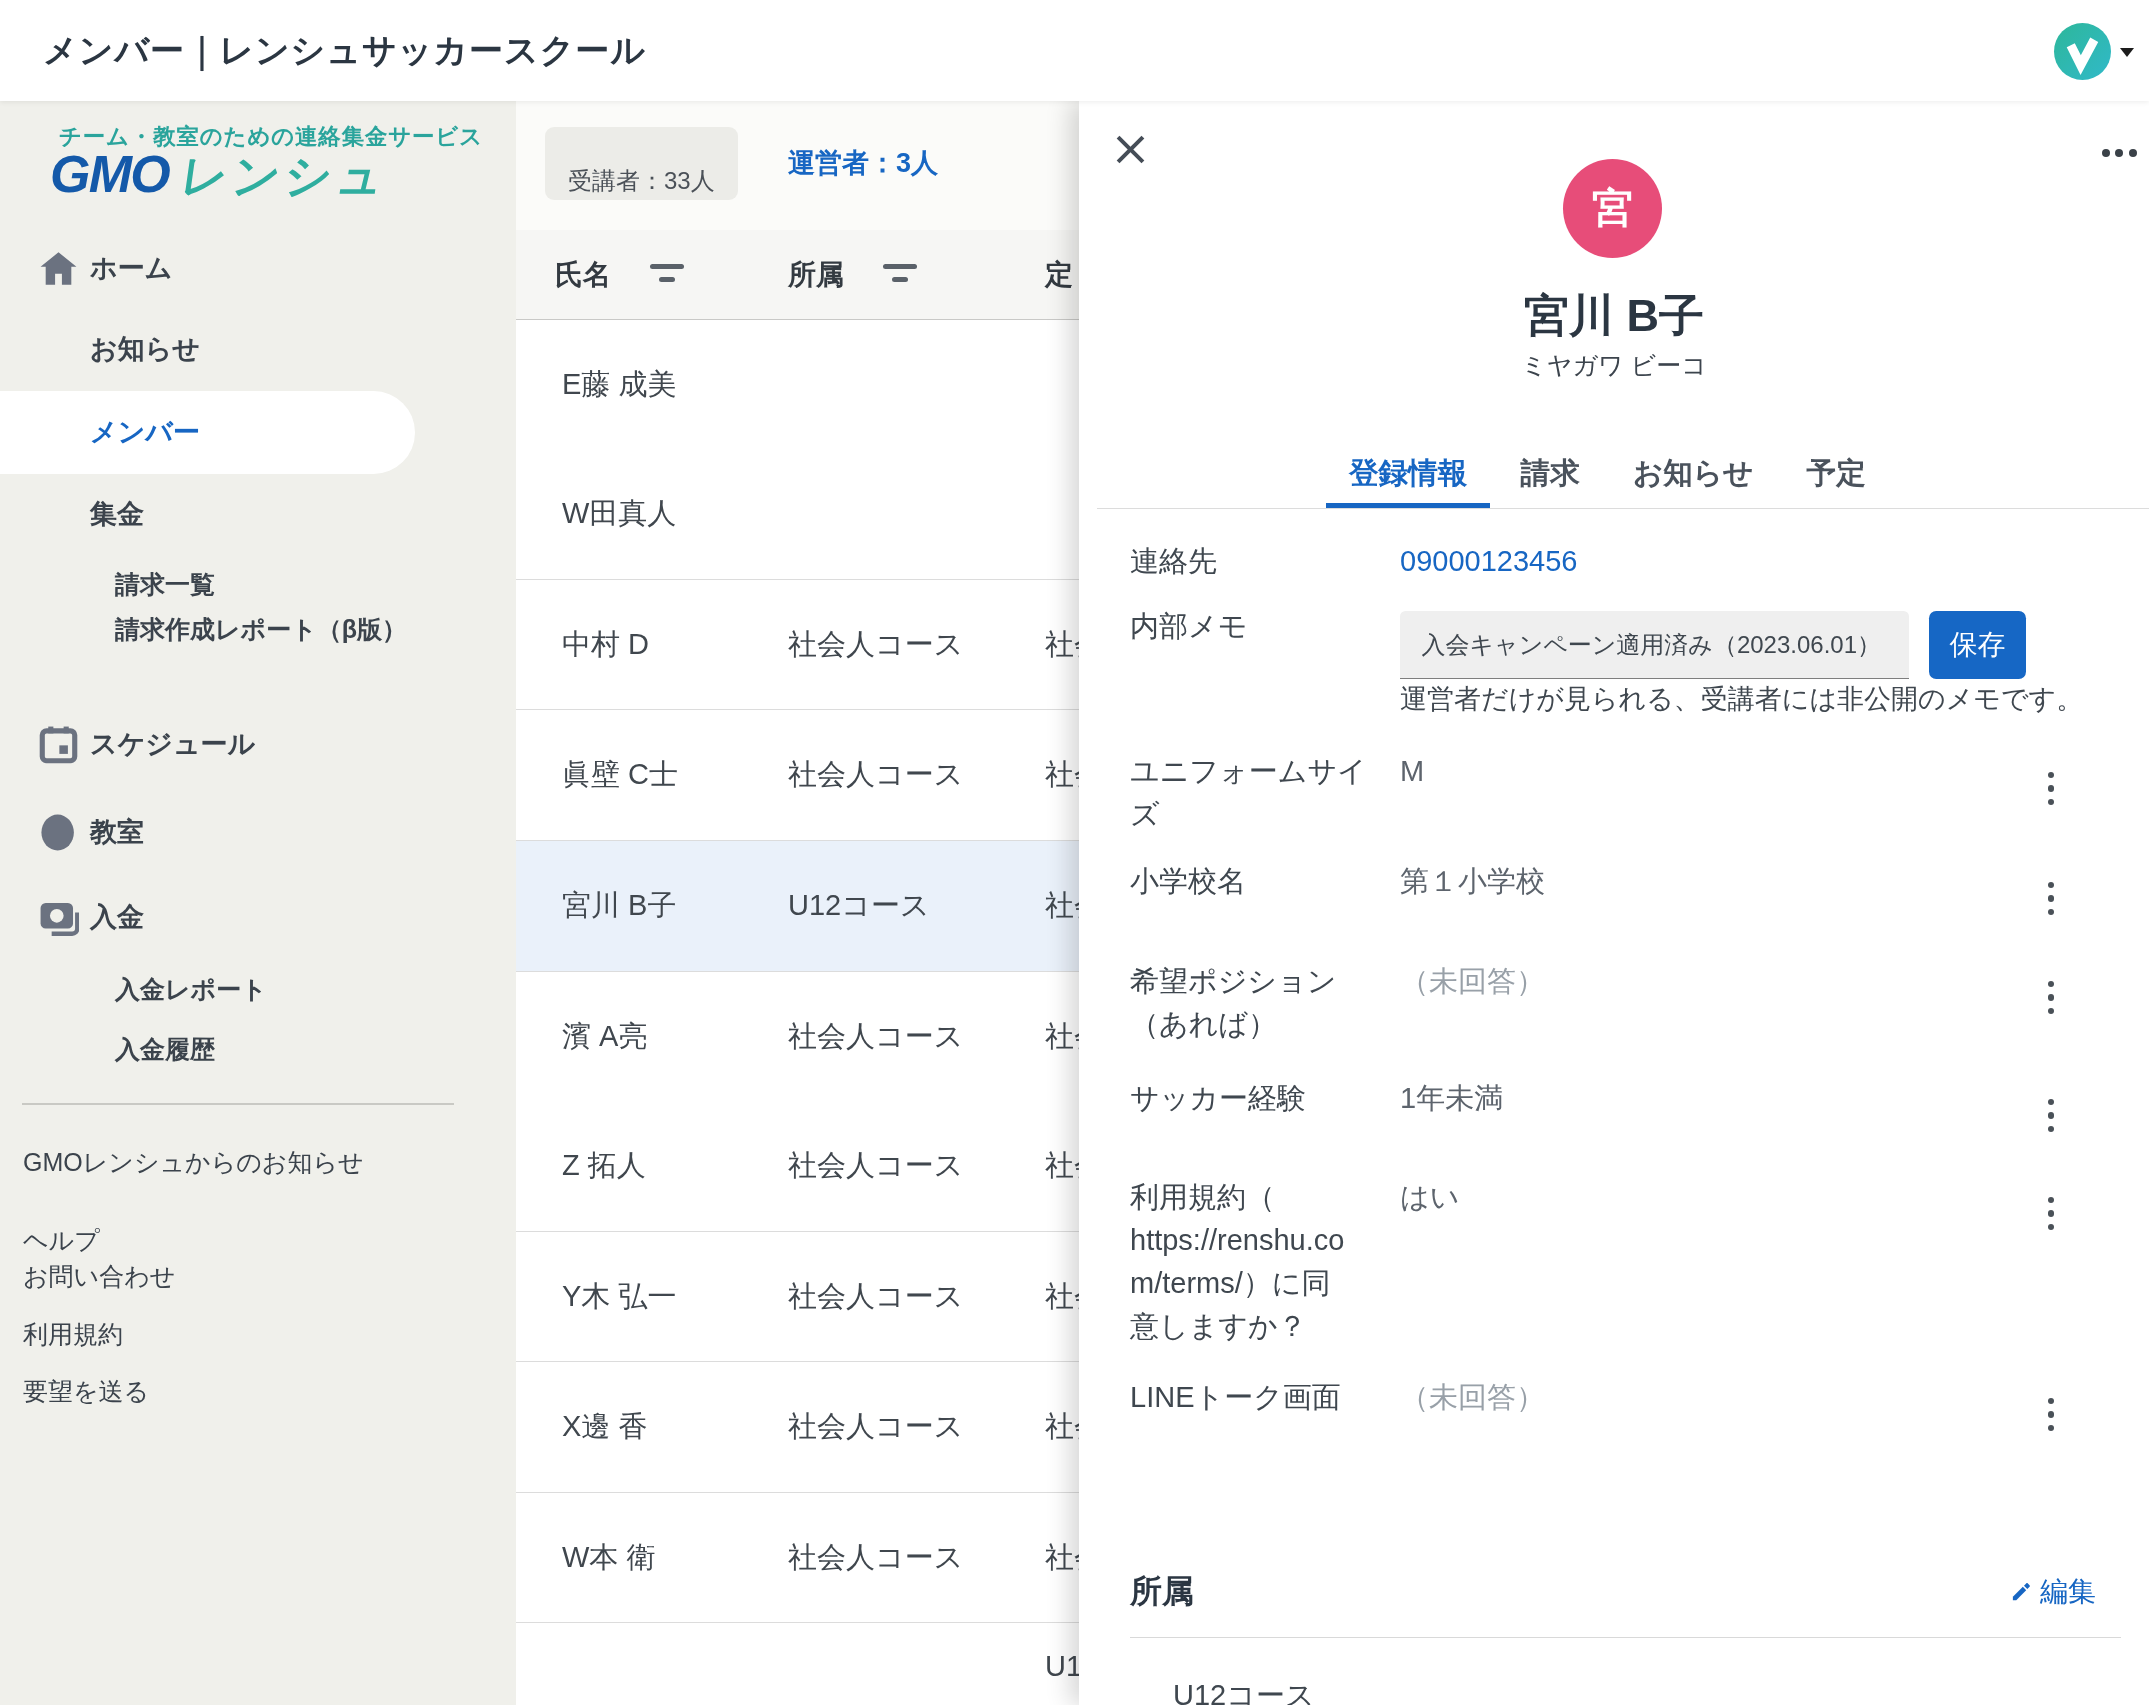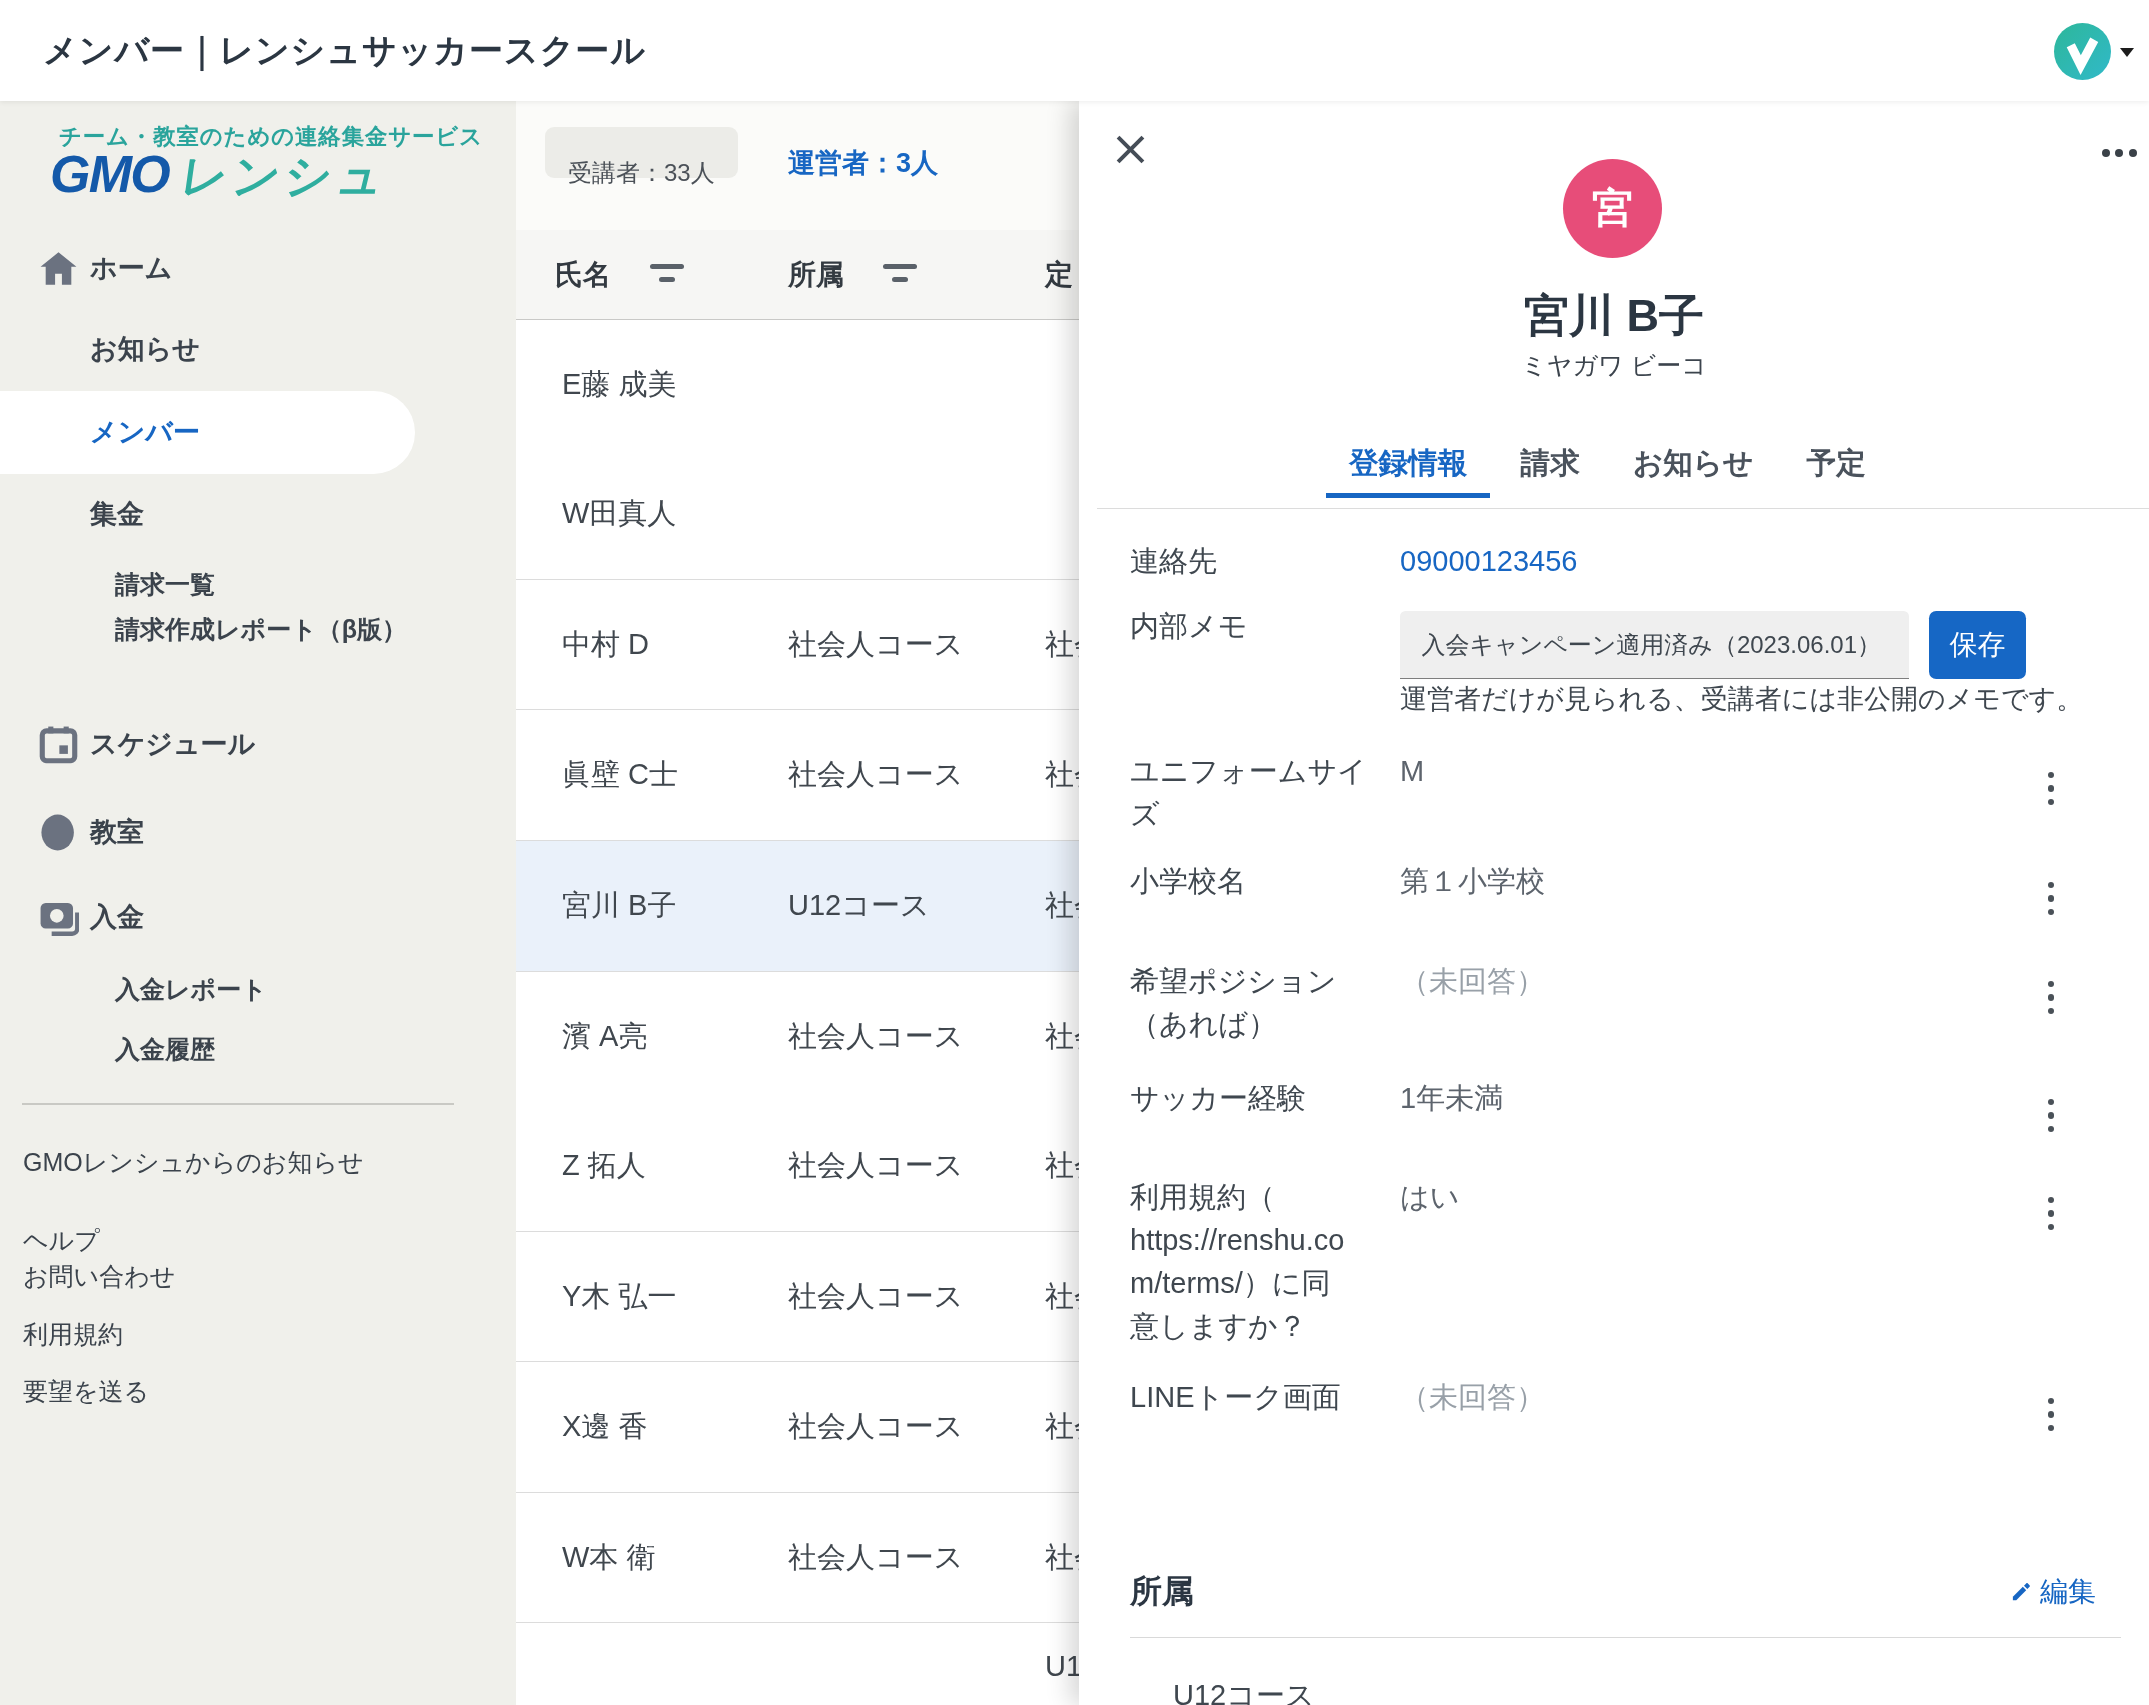--- a/index.html
+++ b/index.html
@@ -35,21 +35,21 @@
   .nav-pill { position:absolute; left:0; top:290px; width:415px; height:83px; background:#fff;
               border-radius:0 42px 42px 0; cursor:pointer; }
   .nav-item.active { color:#1766c3; }
   .nav-icon { position:absolute; left:38px; width:41px; height:41px; }
   .side-divider { position:absolute; left:21.5px; top:1002px; width:432px; height:1.8px; background:#c9c9c4; }
   .side-link { position:absolute; left:23px; width:466px; height:43px; line-height:43px;
                font-size:25px; color:#3b434c; cursor:pointer; white-space:nowrap; }
 
   
   .main { position:absolute; left:516px; top:101px; width:1634px; height:1604px; background:#fbfbf9; z-index:1; }
-  .count-pill { position:absolute; left:29px; top:26px; height:51px; line-height:73px; padding:9px 23px;
+  .count-pill { position:absolute; left:29px; top:26px; height:73px; line-height:73px; padding:17px 23px;
                 background:#ececE8; background:#ecece8; border-radius:9px; font-size:24px; color:#4b5158; cursor:pointer; }
   .staff-link { position:absolute; left:272px; top:26px; height:73px; line-height:73px;
                 font-size:27px; color:#1766c3; font-weight:bold; cursor:pointer; }
   .thead { position:absolute; left:0; top:129px; width:1634px; height:90px; background:#f6f6f4;
            border-bottom:1.8px solid #c9c9c7; }
   .th { position:absolute; top:23px; height:43px; line-height:43px; font-size:28px; font-weight:bold; color:#333a41; }
   .filter-ic { position:absolute; top:34px; width:34px; height:19.7px; cursor:pointer; }
   .filter-ic .b1 { position:absolute; left:0; top:0; width:34px; height:5.4px; border-radius:2.7px; background:#5a6169; }
   .filter-ic .b2 { position:absolute; left:9px; top:12.5px; width:16px; height:5.4px; border-radius:2.7px; background:#5a6169; }
   .row { position:absolute; left:0; width:1634px; background:#fff; border-bottom:0.9px solid #dcdcdc; cursor:pointer; }
@@ -66,21 +66,21 @@
             box-shadow:-9px 0 23px rgba(0,0,0,.16); z-index:20; }
   .close-btn { position:absolute; left:32px; top:29px; width:39px; height:39px; cursor:pointer; }
   .more-btn { position:absolute; left:1023px; top:43px; width:43px; height:18px; cursor:pointer;
               display:flex; gap:5.4px; align-items:center; }
   .more-btn i { width:8px; height:8px; border-radius:50%; background:#3a4148; }
   .d-avatar { position:absolute; left:484px; top:58px; width:99px; height:99px; border-radius:50%;
               background:#e74d79; color:#fff; text-align:center; line-height:99px; font-size:41px; font-weight:bold; }
   .d-name { position:absolute; left:0; top:185px; width:1070px; text-align:center;
             font-size:45px; font-weight:bold; color:#2b3642; }
   .d-kana { position:absolute; left:0; top:248px; width:1070px; text-align:center; font-size:25px; color:#3c444d; }
-  .tabs { position:absolute; left:247px; top:337px; height:60px; display:flex; gap:7.2px; }
+  .tabs { position:absolute; left:247px; top:347px; height:60px; display:flex; gap:7.2px; }
   .tab { height:60px; line-height:50px; padding:0 23px; font-size:29.6px; font-weight:bold; color:#4a525c; cursor:pointer; }
   .tab.active { color:#1766c3; border-bottom:5.4px solid #1766c3; }
   .tabs-divider { position:absolute; left:18px; top:407px; width:1052px; height:0.9px; background:#dcdcdc; }
 
   .f-label { position:absolute; left:51px; width:260px; line-height:43px; font-size:29px; color:#3f474f; white-space:pre-line; }
   .f-value { position:absolute; left:321px; line-height:43px; font-size:29px; color:#5d646d; white-space:nowrap; }
   .f-value.muted { color:#98a0a8; }
   .f-value.link { color:#1766c3; cursor:pointer; }
   .kebab { position:absolute; left:965px; width:14.3px; height:36px; cursor:pointer;
            display:flex; flex-direction:column; gap:7.2px; align-items:center; }

